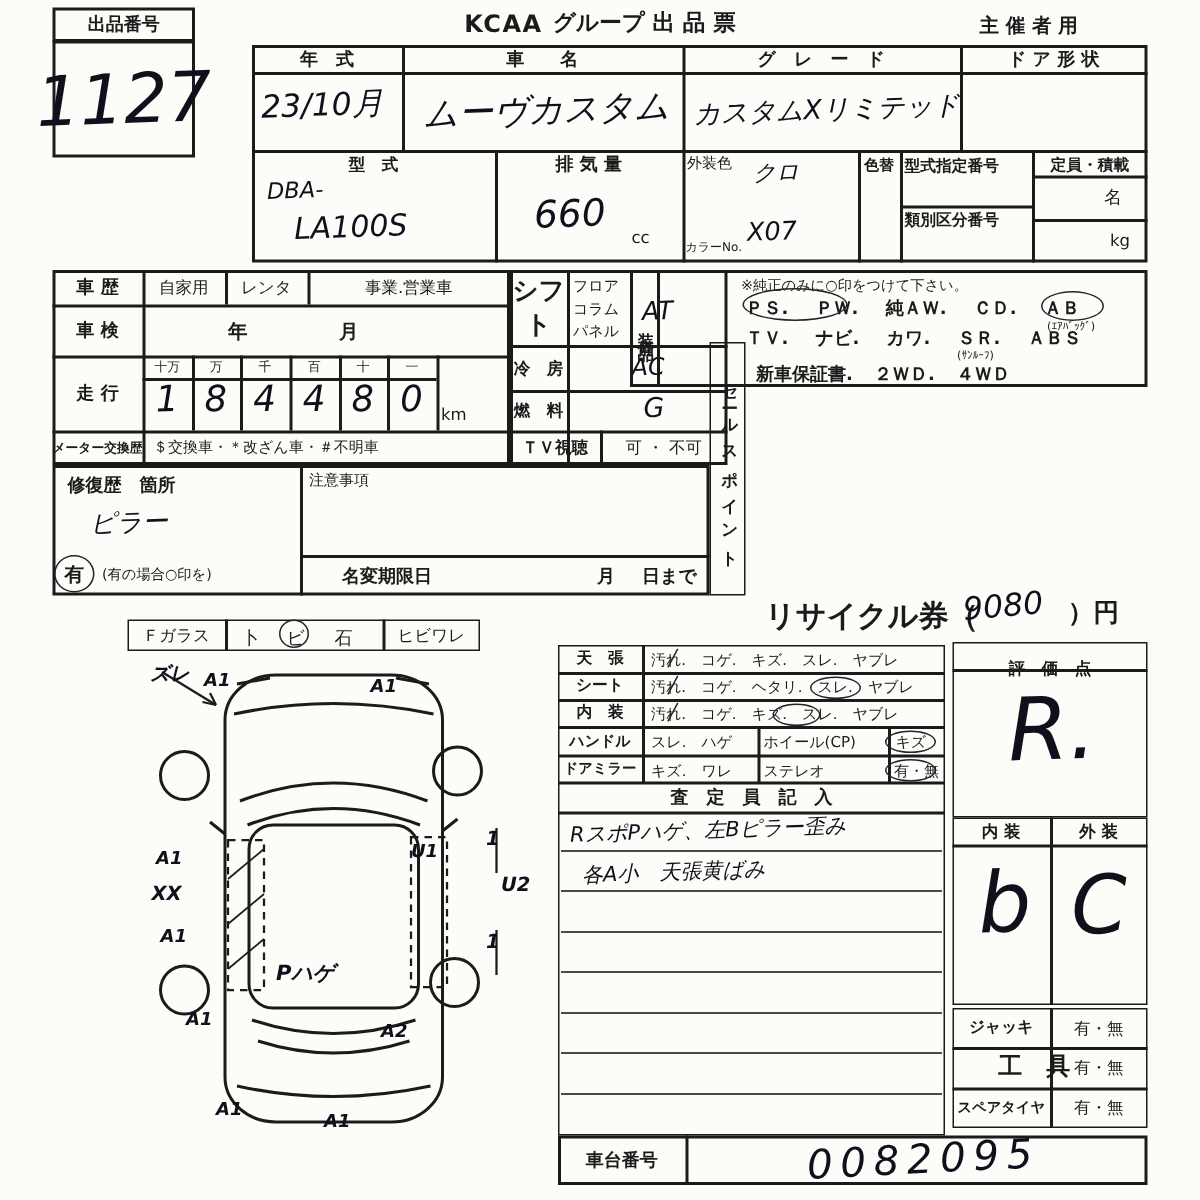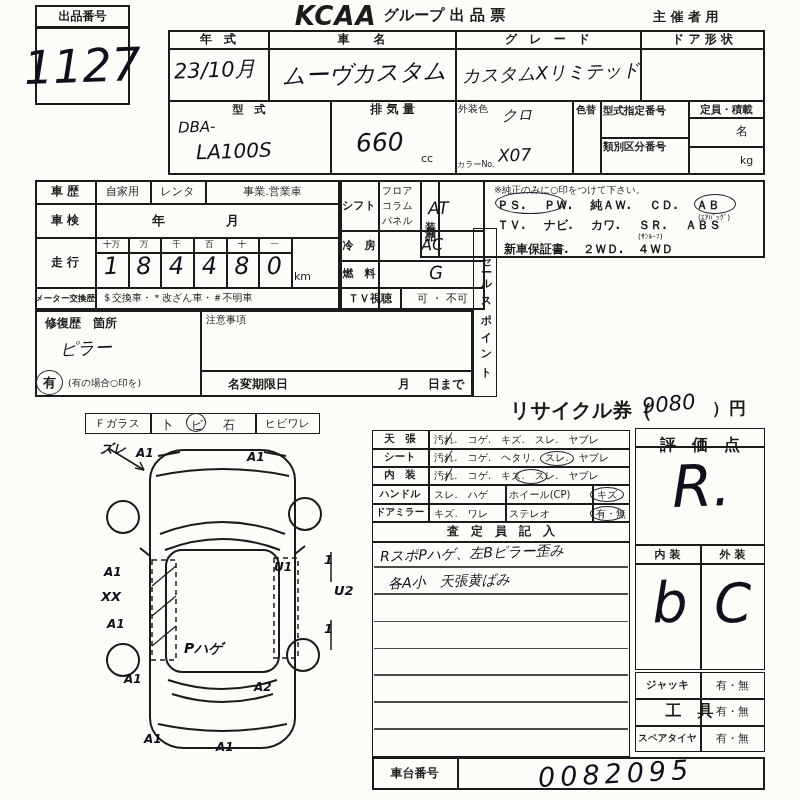--- a/index.html
+++ b/index.html
@@ -10,21 +10,21 @@
   }
   .abs { position:absolute; }
   .bx  { border:2px solid #1b1b1b; }
   .bx1 { border:1.5px solid #1b1b1b; }
   .hl  { position:absolute; height:1.5px; background:#1b1b1b; }
   .vl  { position:absolute; width:1.5px; background:#1b1b1b; }
   .c   { display:flex; align-items:center; justify-content:center; text-align:center; }
   .lbl { font-weight:bold; font-size:12px; }
   .sm  { font-size:10px; }
   .hw  { display:inline-block; font-style:italic; color:#10101c; transform:rotate(-2deg); }
-  .logo{ font-weight:900; font-style:italic; font-size:26px; letter-spacing:1px; }
+  .logo{ font-weight:900; font-size:16px; letter-spacing:1px; }
   .vert{ writing-mode:vertical-rl; text-orientation:mixed; }
   .anno{ position:absolute; font-style:italic; font-weight:bold; color:#10101c; }
   .oval-mark { position:absolute; border:1.7px solid #23232d; border-radius:50%; }
   .slash-mark{ position:absolute; border-left:1.7px solid #23232d; transform:rotate(28deg); }
   .ruled { background-image:repeating-linear-gradient(to bottom, transparent 0, transparent 25.5px, #4a4a4a 25.5px, #4a4a4a 27px); }
 </style>
 </head>
 <body>
 
 <div>
@@ -118,21 +118,21 @@
   <span class="abs c hw" style="left:258px;top:252px;width:33px;height:35px;font-size:24px">0</span>
   <span class="abs" style="left:294px;top:270px;font-size:11px">km</span>
   <span class="abs c lbl" style="left:35px;top:287px;width:60px;height:23px;font-size:8.5px">メーター交換歴</span>
   <span class="abs" style="left:102px;top:291px;font-size:10px">＄交換車・＊改ざん車・＃不明車</span>
 
   <div class="abs bx" style="left:340px;top:180px;width:145px;height:130px"></div>
   <div class="vl" style="left:378px;top:180px;height:130px"></div>
   <div class="hl" style="left:340px;top:230px;width:145px"></div>
   <div class="hl" style="left:340px;top:260px;width:145px"></div>
   <div class="hl" style="left:340px;top:287px;width:145px"></div>
-  <span class="abs c lbl" style="left:340px;top:180px;width:38px;height:50px;font-size:11px">シフト</span>
+  <span class="abs c lbl" style="left:340px;top:180px;width:38px;height:50px;font-size:17px">シフト</span>
   <span class="abs" style="left:382px;top:184px;font-size:10px">フロア</span>
   <span class="abs" style="left:382px;top:199px;font-size:10px">コラム</span>
   <span class="abs" style="left:382px;top:214px;font-size:10px">パネル</span>
   <span class="abs hw" style="left:428px;top:198px;font-size:17px">AT</span>
   <span class="abs c lbl" style="left:340px;top:230px;width:38px;height:30px;font-size:11px">冷　房</span>
   <span class="abs hw" style="left:421px;top:235px;font-size:16px">AC</span>
   <span class="abs c lbl" style="left:340px;top:260px;width:38px;height:27px;font-size:11px">燃　料</span>
   <span class="abs hw" style="left:429px;top:262px;font-size:18px">G</span>
   <div class="vl" style="left:400px;top:287px;height:23px"></div>
   <span class="abs c lbl" style="left:340px;top:287px;width:60px;height:23px;font-size:11px">ＴＶ視聴</span>
@@ -202,21 +202,21 @@
 
   <div class="abs bx1" style="left:372px;top:522px;width:258px;height:235px"></div>
   <div class="hl" style="left:372px;top:541px;width:258px"></div>
   <span class="abs c lbl" style="left:372px;top:522px;width:258px;height:19px;font-size:12px">査　定　員　記　入</span>
   <div class="abs ruled" style="left:374px;top:541px;width:254px;height:214px"></div>
   <span class="abs hw" style="left:380px;top:545px;font-size:14px">RスポPハゲ、左Bピラー歪み</span>
   <span class="abs hw" style="left:388px;top:573px;font-size:14px">各A小　天張黄ばみ</span>
 
   <div class="abs bx1" style="left:635px;top:428px;width:130px;height:117px"></div>
   <div class="hl" style="left:635px;top:446px;width:130px"></div>
-  <span class="abs c lbl" style="left:635px;top:428px;width:130px;height:34px;font-size:16px">評　価　点</span>
+  <span class="abs c lbl" style="left:635px;top:428px;width:130px;height:34px;font-size:11px">評　価　点</span>
   <span class="abs hw" style="left:672px;top:452px;font-size:58px">R.</span>
 
   <div class="abs bx1" style="left:635px;top:545px;width:130px;height:125px"></div>
   <div class="hl" style="left:635px;top:563px;width:130px"></div>
   <div class="vl" style="left:700px;top:545px;height:125px"></div>
   <span class="abs c lbl" style="left:635px;top:545px;width:65px;height:18px;font-size:11px">内 装</span>
   <span class="abs c lbl" style="left:700px;top:545px;width:65px;height:18px;font-size:11px">外 装</span>
   <span class="abs hw" style="left:652px;top:570px;font-size:56px">b</span>
   <span class="abs hw" style="left:714px;top:572px;font-size:54px">C</span>
 

